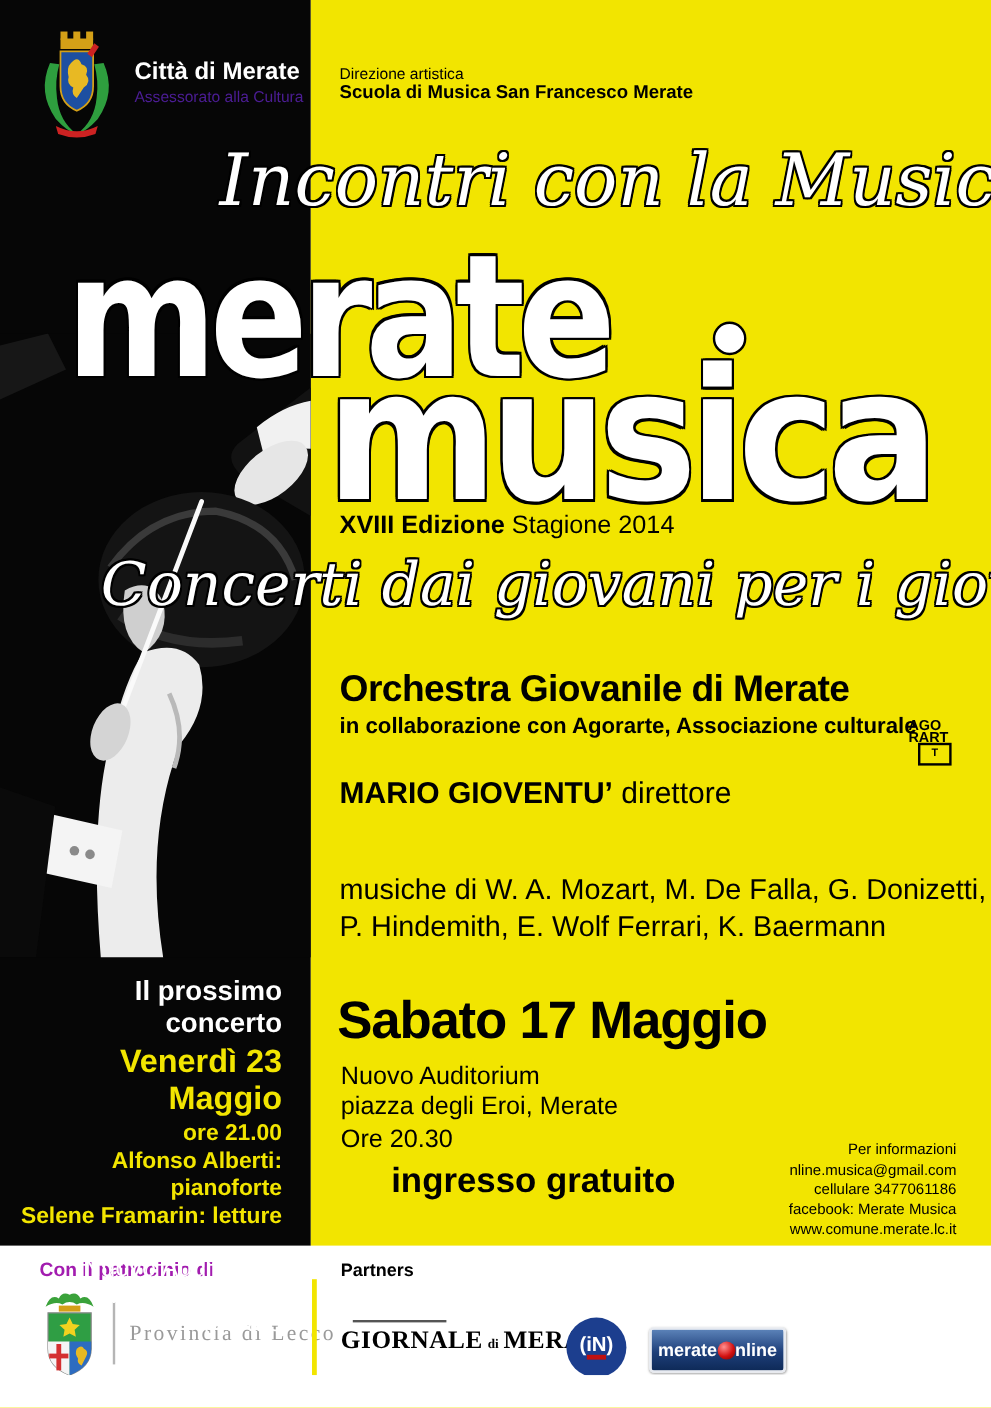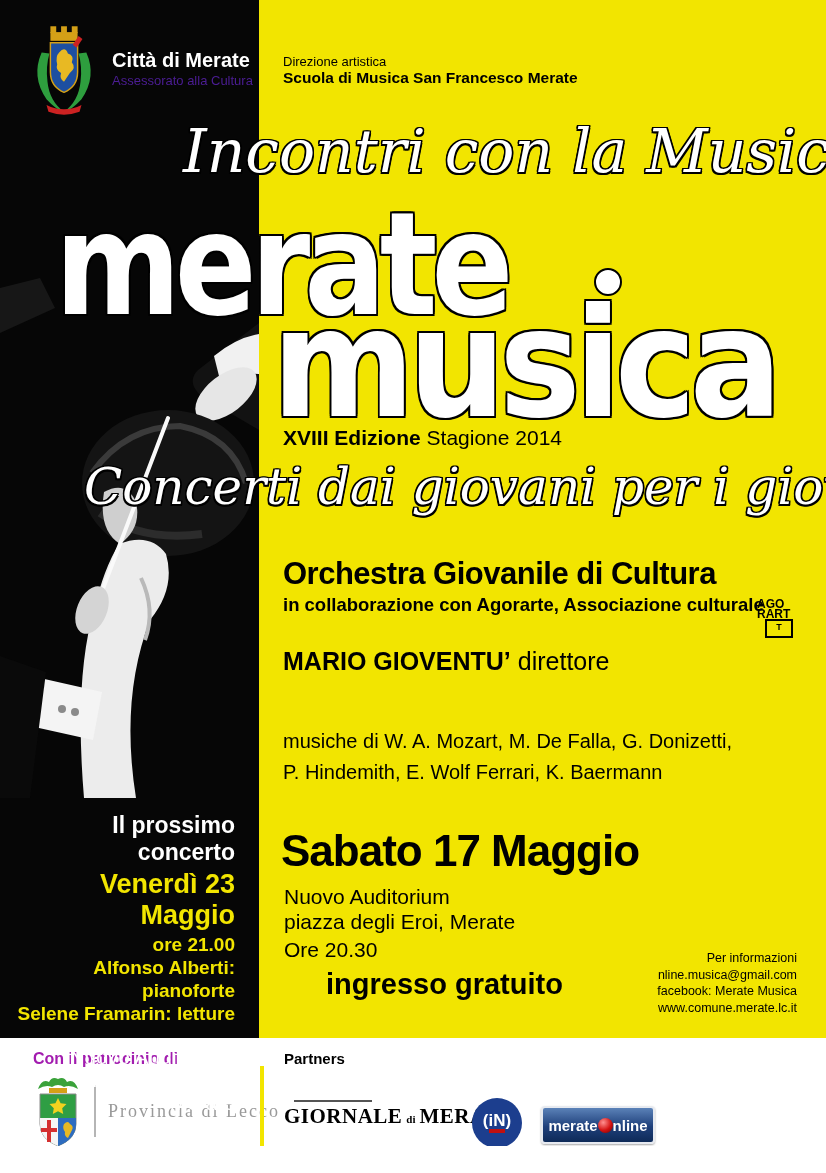--- a/index.html
+++ b/index.html
@@ -23,21 +23,21 @@
     text-shadow:-2px -2px 0 #000,0 -2px 0 #000,2px -2px 0 #000,-2px 0 0 #000,2px 0 0 #000,
       -2px 2px 0 #000,0 2px 0 #000,2px 2px 0 #000;}
   .merate-dot{width:24px;height:24px;border-radius:50%;background:#fff;border:2px solid #000;z-index:3;}
   .edition{font-size:21px;color:#000;white-space:nowrap;}
   .edition b{font-weight:bold;}
   
   .orchestra{font-size:31px;font-weight:bold;color:#000;letter-spacing:-0.5px;white-space:nowrap;}
   .collab{font-size:18.5px;font-weight:bold;color:#000;white-space:nowrap;}
   .director{font-size:25px;color:#000;white-space:nowrap;}
   .director .dname{font-weight:bold;}
-  .program{font-size:20px;color:#000;line-height:31px;}
+  .program{font-size:24px;color:#000;line-height:31px;}
   .date-big{font-size:44px;font-weight:bold;color:#000;letter-spacing:-1px;white-space:nowrap;}
   .venue{font-size:21px;color:#000;line-height:25px;}
   .admission{font-size:29px;font-weight:bold;color:#000;}
   .info{font-size:12.5px;color:#000;line-height:16.5px;text-align:right;}
   
   .next{width:220px;text-align:right;color:#fff;z-index:5;}
   .next .n-title{font-size:23px;font-weight:bold;color:#fff;margin-bottom:3px;}
   .next .n-date{font-size:27px;font-weight:bold;color:#f2e500;}
   .next .n-time{font-size:19px;font-weight:bold;color:#f2e500;margin-top:3px;}
   .next .n-perf{font-size:19px;font-weight:bold;color:#f2e500;line-height:23px;}
@@ -118,21 +118,21 @@
   <div class="abs bigword" style="left:55px;top:194px;font-size:142px;transform:scaleX(.85);">merate</div>
   <div class="abs merate-dot" style="left:594px;top:268px;"></div>
   <div class="abs bigword" style="left:272px;top:288px;font-size:152px;transform:scaleX(.9);">musica</div>
 
   <div class="abs edition" style="left:283px;top:426px;z-index:3;">
     <b>XVIII Edizione</b><span> Stagione 2014</span>
   </div>
 
   <div class="abs script" style="left:84px;top:458px;font-size:50px;">Concerti dai giovani per i giovani</div>
 
-  <div class="abs orchestra" style="left:283px;top:556px;z-index:3;">Orchestra Giovanile di Cultura</div>
+  <div class="abs orchestra" style="left:283px;top:556px;z-index:3;">Orchestra Giovanile di Merate</div>
   <div class="abs collab" style="left:283px;top:594px;z-index:3;">in collaborazione con Agorarte, Associazione culturale</div>
 
   <div class="abs agorart" style="left:757px;top:599px;z-index:3;">
     <div>AGO</div>
     <div>RART</div>
     <div class="box">T</div>
   </div>
 
   <div class="abs director" style="left:283px;top:647px;z-index:3;">
     <span class="dname">MARIO GIOVENTU’</span><span> direttore</span>
@@ -147,20 +147,21 @@
   <div class="abs venue" style="left:284px;top:884px;z-index:3;">
     <div>Nuovo Auditorium</div>
     <div>piazza degli Eroi, Merate</div>
     <div style="margin-top:3px;">Ore 20.30</div>
   </div>
   <div class="abs admission" style="left:283px;top:968px;z-index:3;margin-left:43px;">ingresso gratuito</div>
 
   <div class="abs info" style="left:500px;top:950px;width:297px;z-index:3;">
     <div>Per informazioni</div>
     <div>nline.musica@gmail.com</div>
+    <div>cellulare 3477061186</div>
     <div>facebook: Merate Musica</div>
     <div>www.comune.merate.lc.it</div>
   </div>
 
   <div class="abs next" style="left:15px;top:812px;">
     <div class="n-title">Il prossimo concerto</div>
     <div class="n-date">Venerdì 23 Maggio</div>
     <div class="n-time">ore 21.00</div>
     <div class="n-perf">Alfonso Alberti: pianoforte</div>
     <div class="n-perf">Selene Framarin: letture</div>

